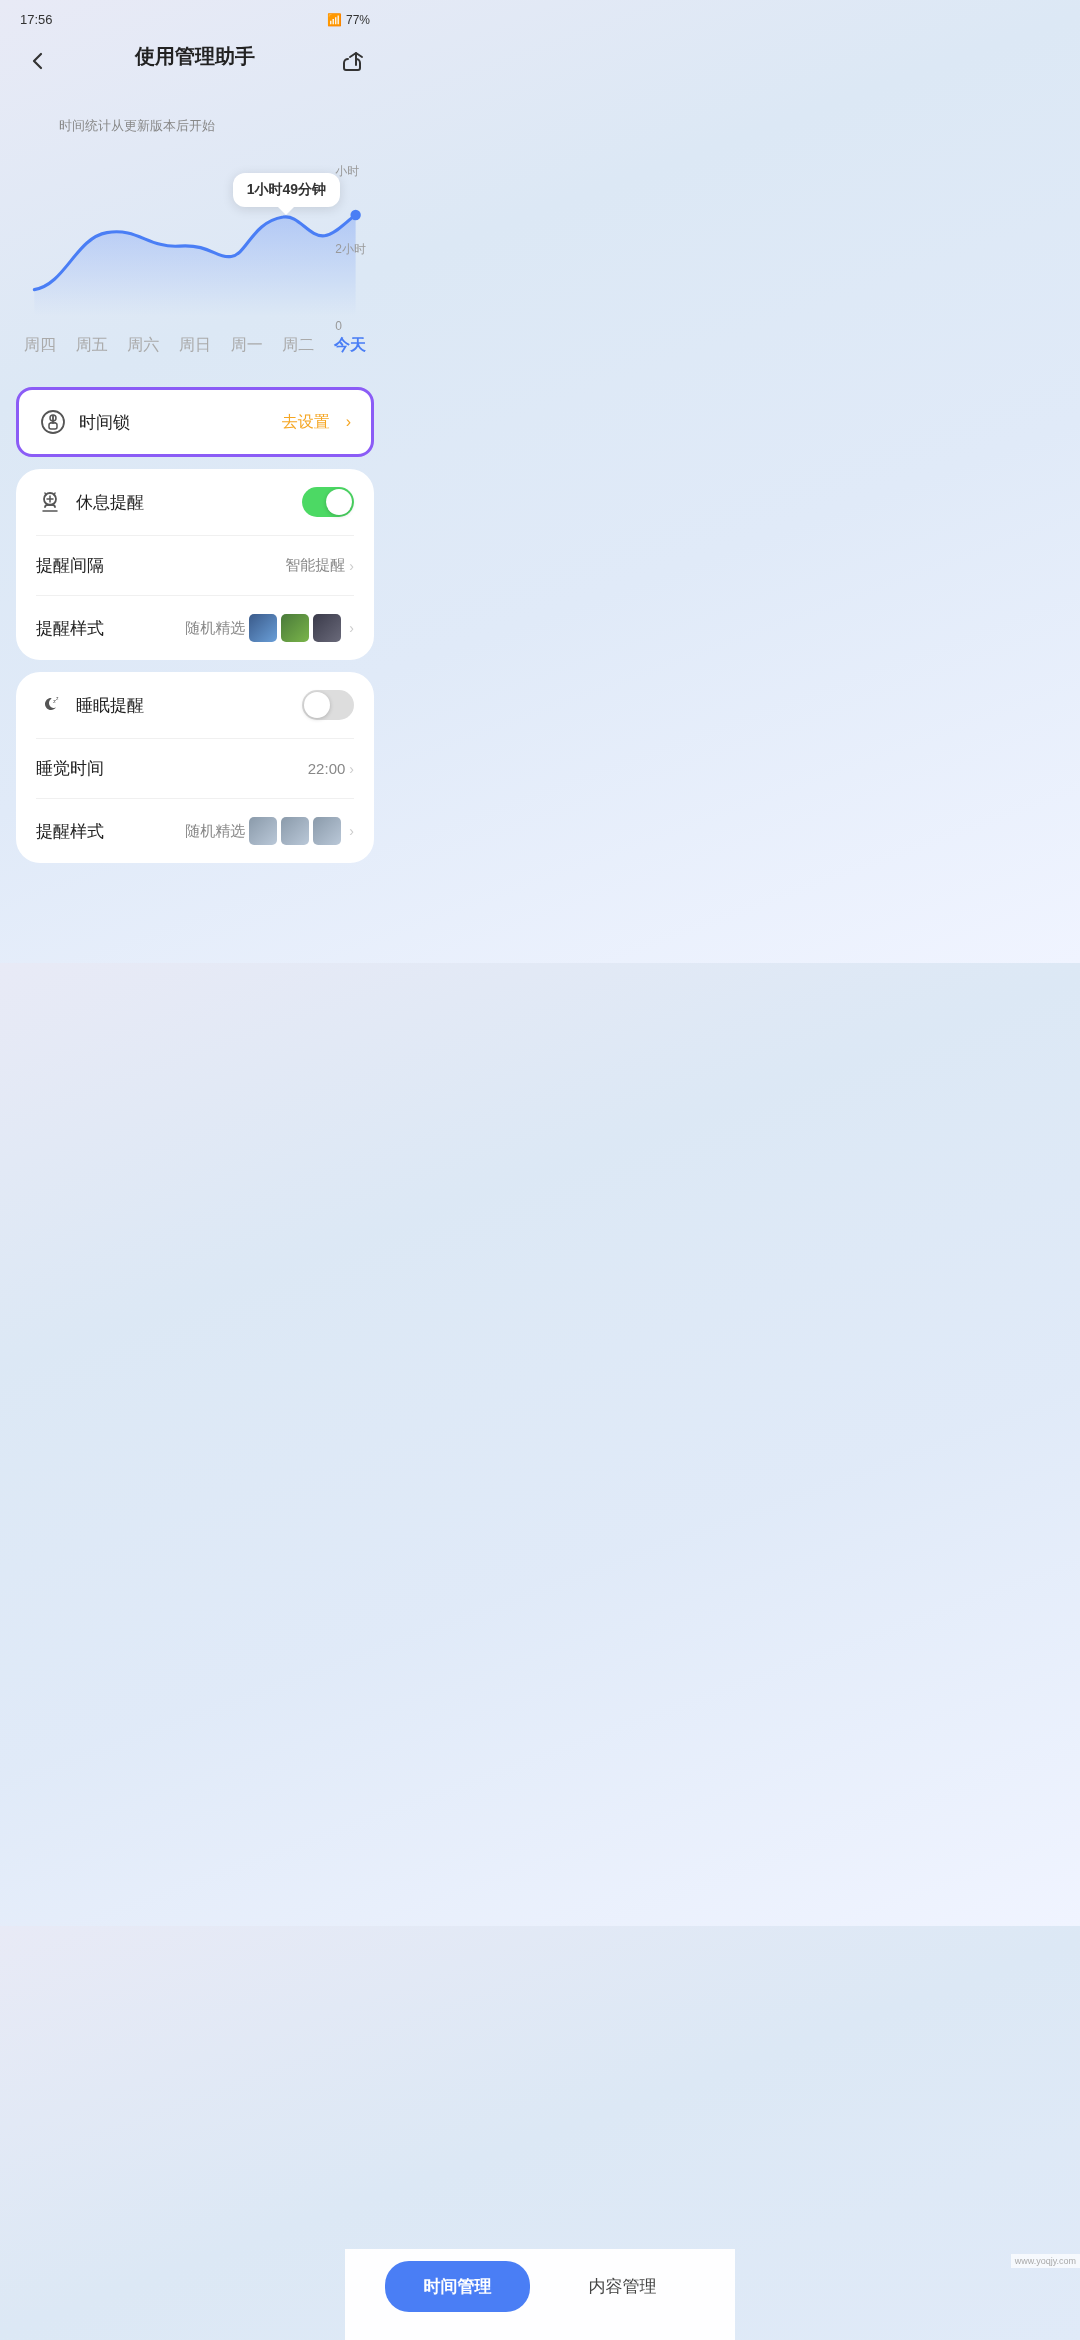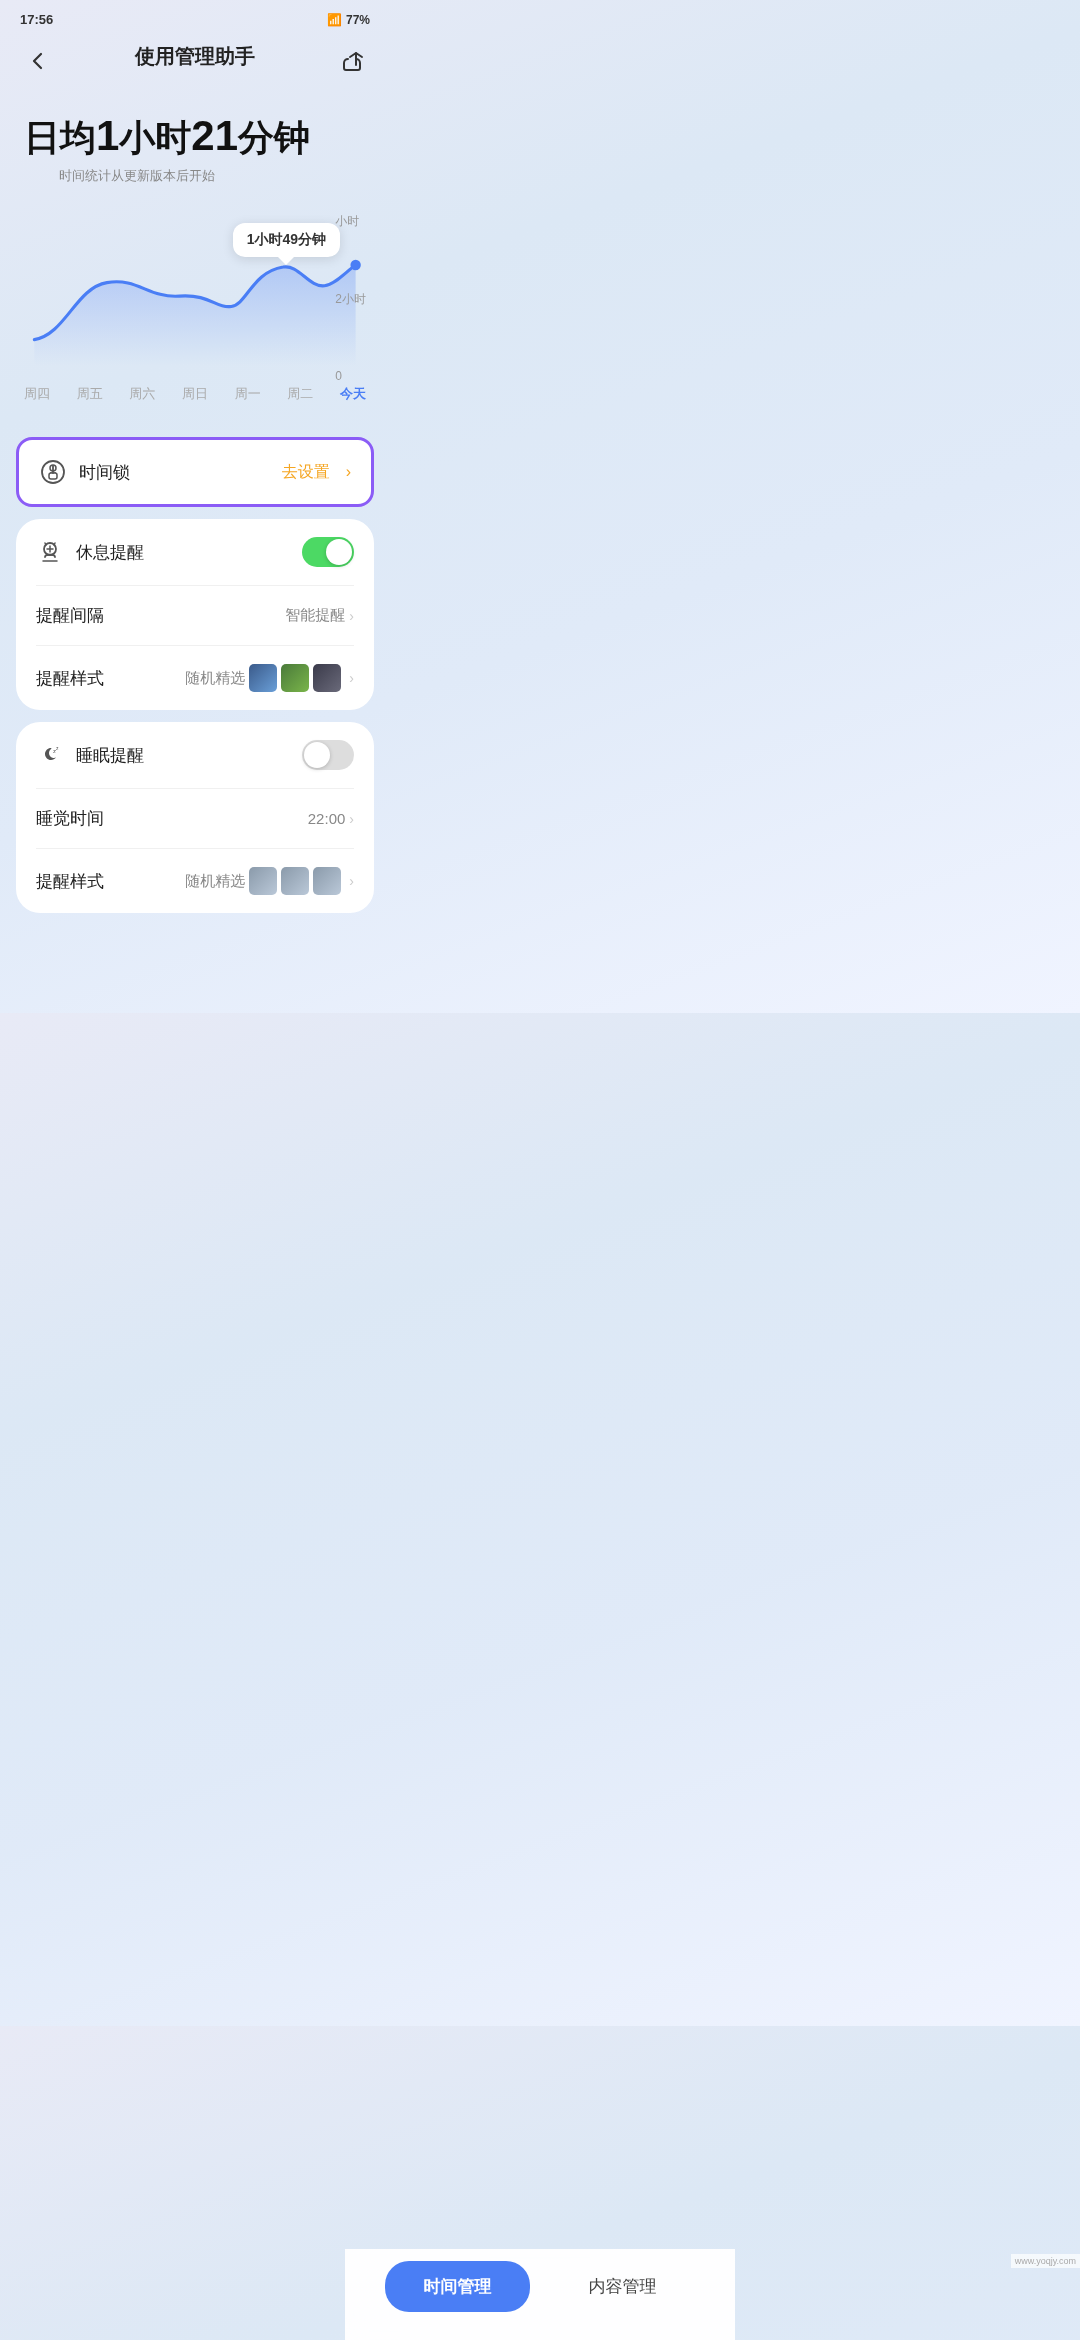--- a/index.html
+++ b/index.html
@@ -14,21 +14,21 @@
       overflow-x: hidden;
     }
 
     
     .status-bar {
       display: flex;
       justify-content: space-between;
       align-items: center;
       padding: 12px 20px 8px;
       font-size: 13px;
-      font-weight: 700;
+      font-weight: 400;
       color: #333;
     }
     .status-right {
       display: flex;
       align-items: center;
       gap: 4px;
       font-size: 12px;
     }
 
     
@@ -124,21 +124,21 @@
       color: #999;
     }
     .chart-svg {
       width: 100%;
       height: 160px;
     }
     .chart-x-labels {
       display: flex;
       justify-content: space-between;
       padding: 0 0px;
-      font-size: 13px;
+      font-size: 16px;
       color: #aaa;
       margin-top: 8px;
     }
     .chart-x-labels .today {
       color: #4a7ef5;
       font-weight: 600;
     }
 
     
     .cards-section {
@@ -343,23 +343,20 @@
   </div>
   <span class="header-title">使用管理助手</span>
   <div class="share-btn">
     <svg width="24" height="24" viewBox="0 0 24 24" fill="none">
       <path d="M10 8L16 4M16 4L22 8M16 4V16M8 10C6 10 4 11.5 4 14V19C4 20.1 4.9 21 6 21H18C19.1 21 20 20.1 20 19V14C20 11.5 18 10 16 10" stroke="#333" stroke-width="2" stroke-linecap="round" stroke-linejoin="round"></path>
     </svg>
   </div>
 </div>
 
 <div class="daily-avg">
-  <div class="daily-avg-title">
-    <span>日均</span><span class="num">1</span><span>小时</span><span class="num">21</span><span>分钟</span>
-  </div>
   <div class="daily-avg-subtitle">时间统计从更新版本后开始</div>
 </div>
 
 <div class="chart-container">
   <div class="chart-tooltip">1小时49分钟</div>
   
   <div class="chart-y-labels">
     <span>小时</span>
     <span>2小时</span>
     <span>0</span>

